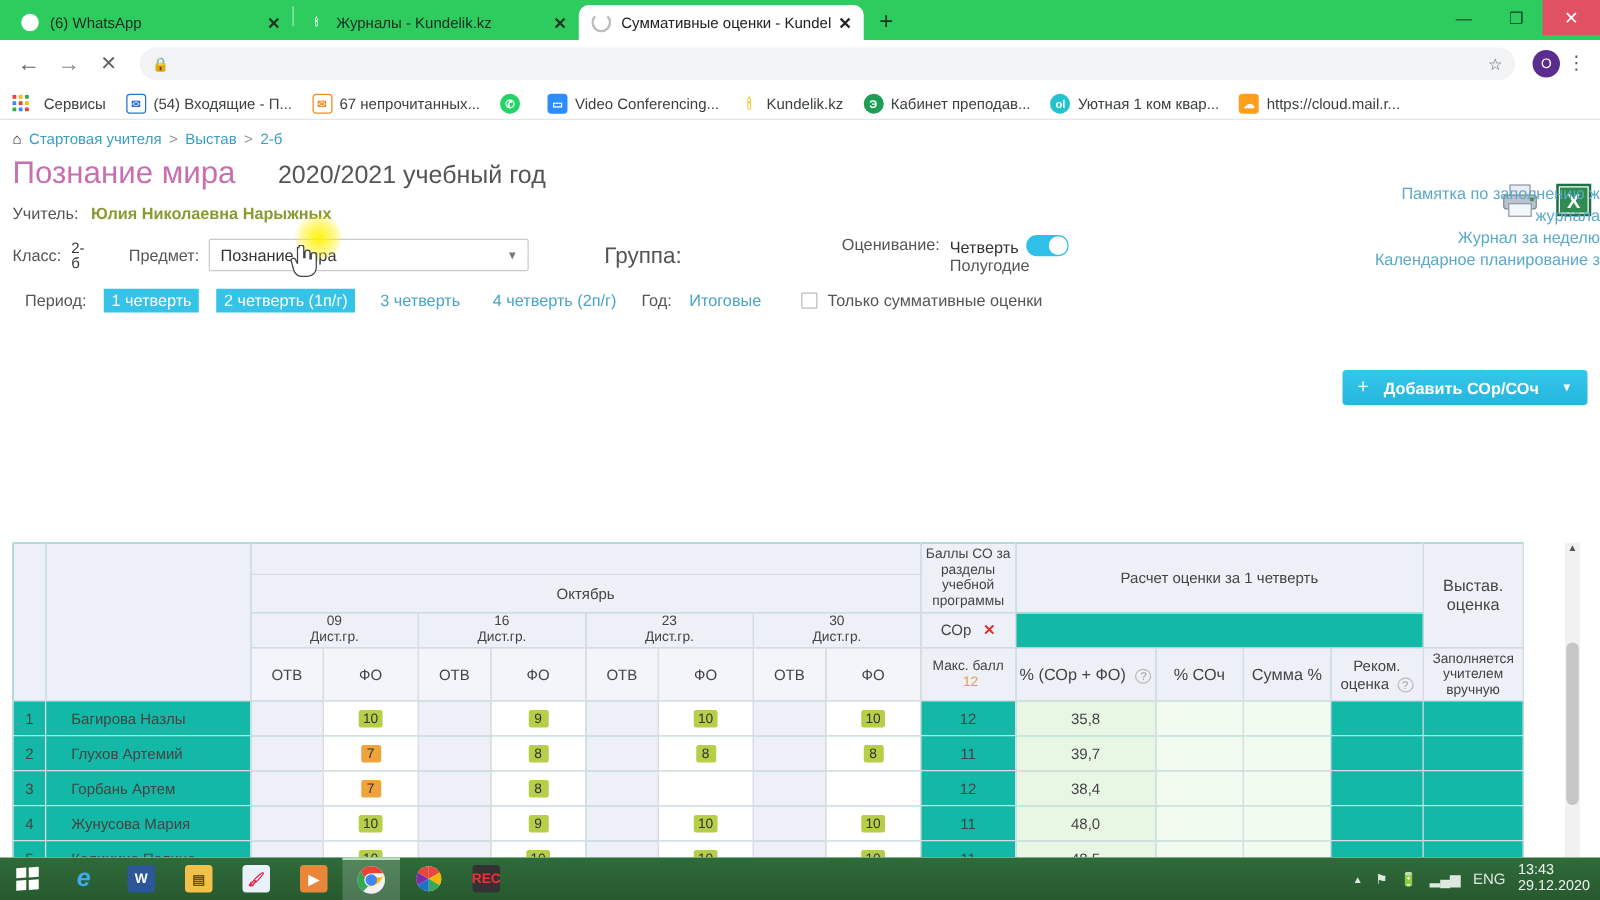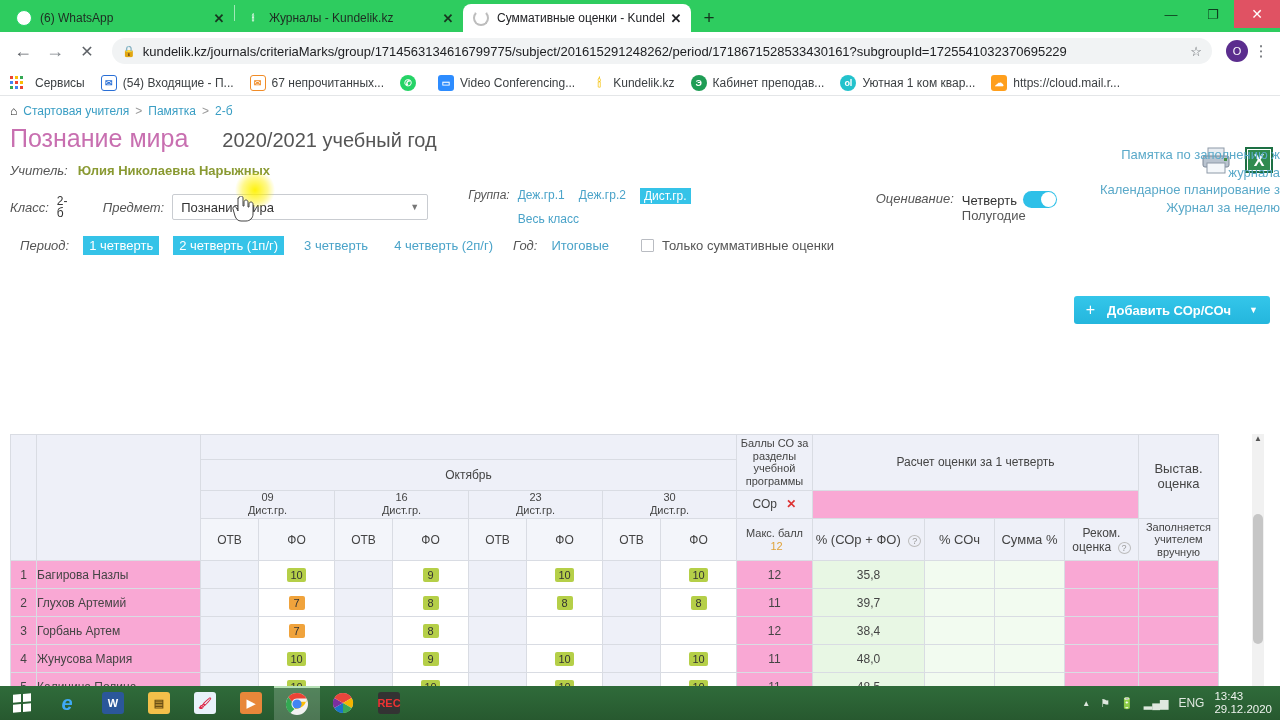--- a/index.html
+++ b/index.html
@@ -88,28 +88,28 @@
 
   .title-row { display:flex; align-items:baseline; padding: 2px 10px 6px 10px; }
   .subject-title { font-size: 25px; color:#c86fb0; font-weight: normal; }
   .year-title { font-size: 20px; color:#555; margin-left: 34px; }
 
   .teacher-row { padding: 4px 10px; font-size: 13px; color:#555; display:flex; gap:10px;}
   .teacher-name { color:#8a9a33; font-weight: bold; }
 
   .filters { position:relative; padding: 6px 10px; }
   .frow { display:flex; align-items:center; gap: 8px; font-size:13px; color:#555; }
-  .label { color:#555;font-style:italic; }
+  .label { color:#555; }
   .class-val { font-size: 12px; line-height: 1.0; color:#333; width:16px; }
   .select {
     width: 256px; height: 26px; border:1px solid #c9ccd1; border-radius:2px; background:#fff;
     display:flex; align-items:center; padding: 0 8px; font-size:13px; color:#333; position:relative;
   }
   .select .caret { margin-left:auto; color:#777; font-size: 9px;}
-  .group-block { margin-left: 32px; display:flex; gap: 8px; font-size:12px; }
+  .group-block { margin-left: 52px; display:flex; gap: 8px; font-size:18px; }
   .group-links { display:flex; flex-wrap:wrap; width: 230px; gap: 8px 14px; }
   .glink { color:#4aa3c9; cursor:pointer; }
   .glink.sel { background:#35c3e8; color:#fff; padding: 1px 4px; }
   .assess { margin-left: 120px; display:flex; align-items:flex-start; gap:8px; font-size:13px;}
   .assess-vals { line-height:1.15; color:#555; }
   .assess-vals b { font-weight: normal; color:#333; }
   .toggle { width: 34px;height:17px;border-radius:9px;background:#2ec0e8;position:relative;display:inline-block;
             vertical-align:-3px; margin-left:6px;}
   .toggle::after{content:"";position:absolute;right:1px;top:1px;width:15px;height:15px;border-radius:50%;background:#fff;}
 
@@ -131,32 +131,32 @@
   .addbtn {
     position:absolute; right: 10px; top: 200px; height: 28px;
     background: linear-gradient(#34c6ea,#24b6dd); border-radius:3px; color:#fff;
     display:flex; align-items:center; gap: 12px; padding: 0 12px; font-size:13px; font-weight:bold;
   }
   .addbtn .plus { font-size:16px; font-weight:normal;}
   .addbtn .dd { font-size:9px; margin-left: 6px;}
 
   
   .tablewrap { position:absolute; left: 10px; top: 338px; width: 1252px; height: 320px; }
-  table.journal { border-collapse: collapse; table-layout: fixed; width: 1048px; font-size: 12px; background:#f9a8d4;}
+  table.journal { border-collapse: collapse; table-layout: fixed; width: 1048px; font-size: 12px; background:#14b8a6;}
   table.journal th, table.journal td { border: 1px solid #d9dce3; color:#444; }
   .hdr { background:#eef0f8; font-weight: normal; text-align:center; color:#444; }
   .hdr.white { background:#f3f5fa; }
   .thin { font-size: 11px; line-height: 1.15; }
   .datecell { color:#3f8fb5; font-size: 11px; line-height:1.2; }
   .ovt { background:#eef0f8; }
   .fo  { background:#ffffff; }
   .green { background:#e8f7e4; }
   .lightgreen { background:#f2fbf0; }
   td.numcol { text-align:center; color:#555; }
-  td.namecol { padding-left: 0; color:#4aa3c9; }
+  td.namecol { padding-left: 20px; color:#4aa3c9; }
   td.center { text-align:center; }
   .chip { display:inline-block; min-width: 16px; padding: 1px 3px; font-size:11px; color:#333;
           border-radius:2px; text-align:center; font-weight:normal;}
   .chip.g { background:#b5cf48; }
   .chip.o { background:#f0a33c; }
 
   .vscroll { position:absolute; right: -2px; top: 0px; width: 12px; height: 310px; background:#f1f1f1; }
   .vscroll .thumb { position:absolute; left:1px; top: 80px; width:10px; height: 130px; background:#c6c6c6; border-radius:5px;}
   .vscroll .arrow { position:absolute; left:0; width:12px; height:12px; text-align:center; font-size:8px; color:#555;}
 
@@ -211,21 +211,20 @@
       <div class="wc-close">✕</div>
     </div>
   </div>
 
   <div class="toolbar">
     <div class="navbtn back">←</div>
     <div class="navbtn fwd">→</div>
     <div class="navbtn">✕</div>
     <div class="omnibox">
       <span class="lock">🔒</span>
-      <span class="url">kundelik.kz/journals/criteriaMarks/group/1714563134616799775/subject/201615291248262/period/1718671528533430161?subgroupId=1725541032370695229</span>
       <span class="star">☆</span>
     </div>
     <div class="profile">O</div>
     <div class="kebab">⋮</div>
   </div>
 
   <div class="bookmarks">
     <div class="apps-grid">
         <i></i>
         <i></i>
@@ -273,21 +272,21 @@
       <span>https://cloud.mail.r...</span>
     </div>
   </div>
 
   <div class="page">
 
     <div class="breadcrumb">
       <span class="home-ico">⌂</span>
       <a>Стартовая учителя</a>
       <span>&gt;</span>
-      <a>Памятка</a>
+      <a>Выстав</a>
       <span>&gt;</span>
       <a>2-б</a>
     </div>
 
     <div class="title-row">
       <div class="subject-title">Познание мира</div>
       <div class="year-title">2020/2021 учебный год</div>
     </div>
 
     <div class="teacher-row">
@@ -300,26 +299,20 @@
         <span class="label">Класс:</span>
         <span class="class-val">2-б</span>
         <span class="label" style="margin-left:22px">Предмет:</span>
         <div class="select">
           <span>Познание мира</span>
           <span class="caret">▼</span>
         </div>
 
         <div class="group-block">
           <span class="label">Группа:</span>
-          <div class="group-links">
-            <span class="glink">Деж.гр.1</span>
-            <span class="glink">Деж.гр.2</span>
-            <span class="glink sel">Дист.гр.</span>
-            <span class="glink" style="flex:0 0 100%">Весь класс</span>
-          </div>
         </div>
 
         <div class="assess">
           <span class="label">Оценивание:</span>
           <div class="assess-vals">
             <div><b>Четверть</b><span class="toggle"></span></div>
             <div>Полугодие</div>
           </div>
         </div>
       </div>
@@ -353,22 +346,22 @@
       </svg>
       <svg width="30" height="28" viewBox="0 0 30 28">
         <rect x="2" y="2" width="26" height="24" fill="#fff" stroke="#1d7044" stroke-width="2"></rect>
         <rect x="4" y="4" width="22" height="20" fill="#2f8b4f"></rect>
         <text x="15" y="20" font-size="16" font-family="Liberation Sans, sans-serif" fill="#fff" text-anchor="middle" font-weight="bold">X</text>
       </svg>
     </div>
     <div class="rightlinks">
       <div>Памятка по заполнению ж</div>
       <div>журнала</div>
+      <div>Журнал за неделю</div>
       <div>Календарное планирование з</div>
-      <div>Журнал за неделю</div>
     </div>
 
     <div class="addbtn">
       <span class="plus">+</span>
       <span>Добавить СОр/СОч</span>
       <span class="dd">▼</span>
     </div>
 
     <div class="tablewrap">
       <table class="journal">

